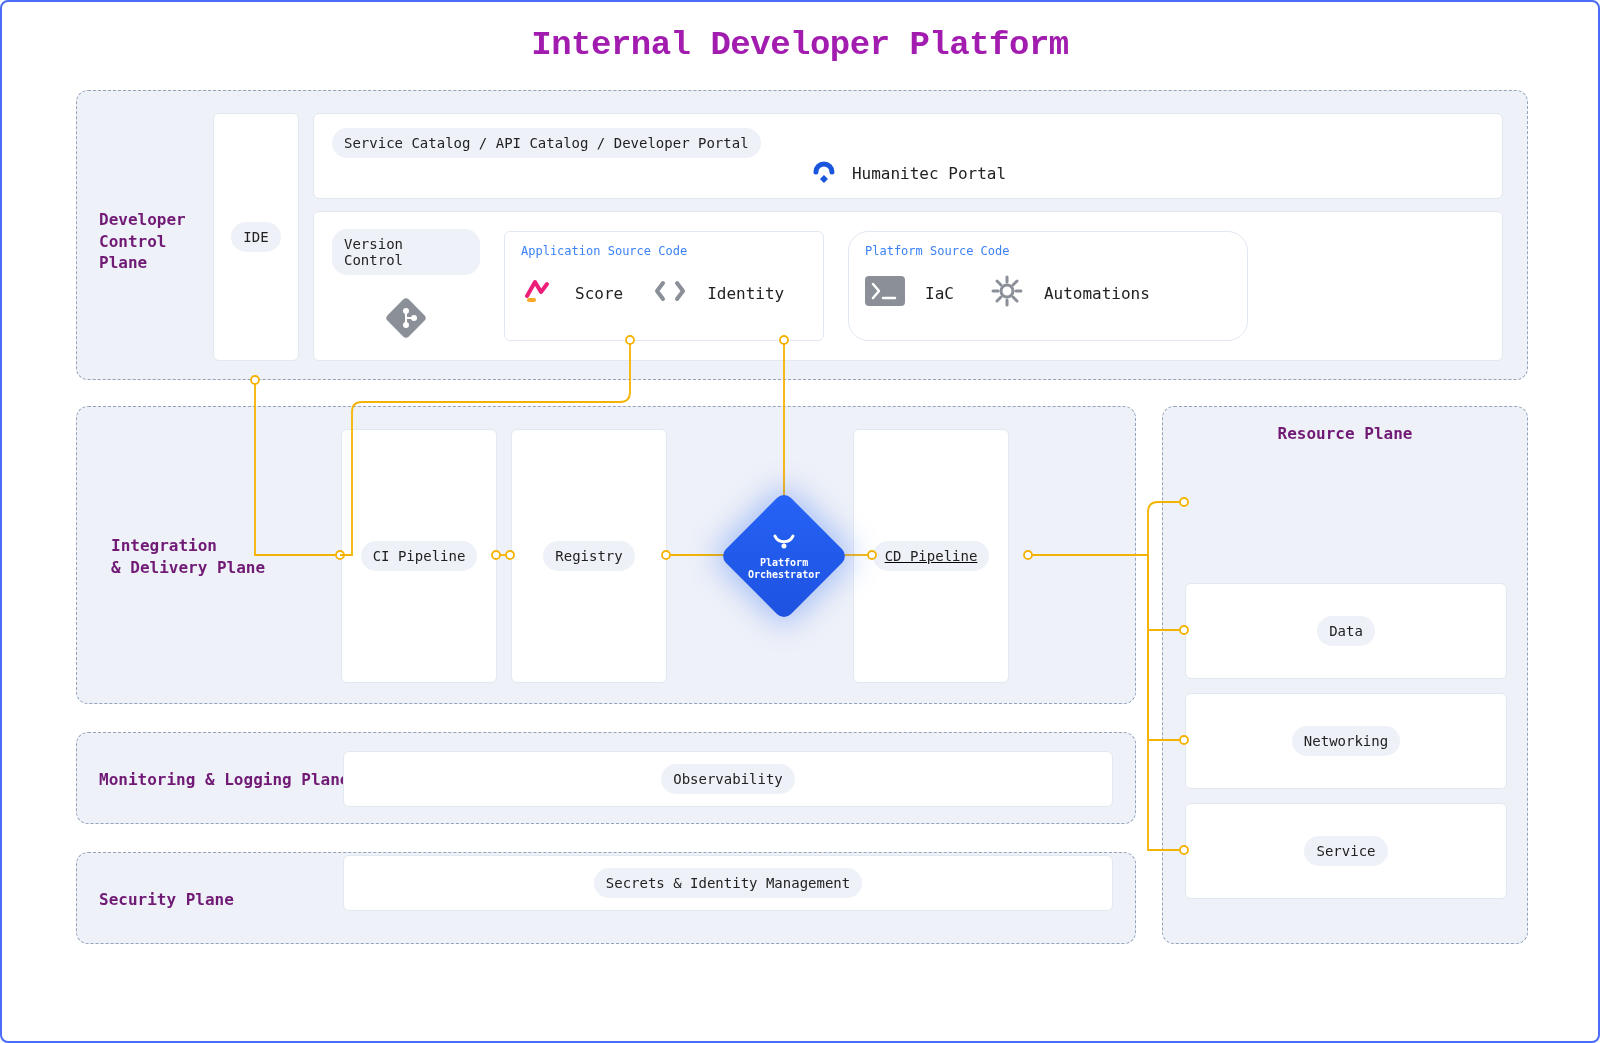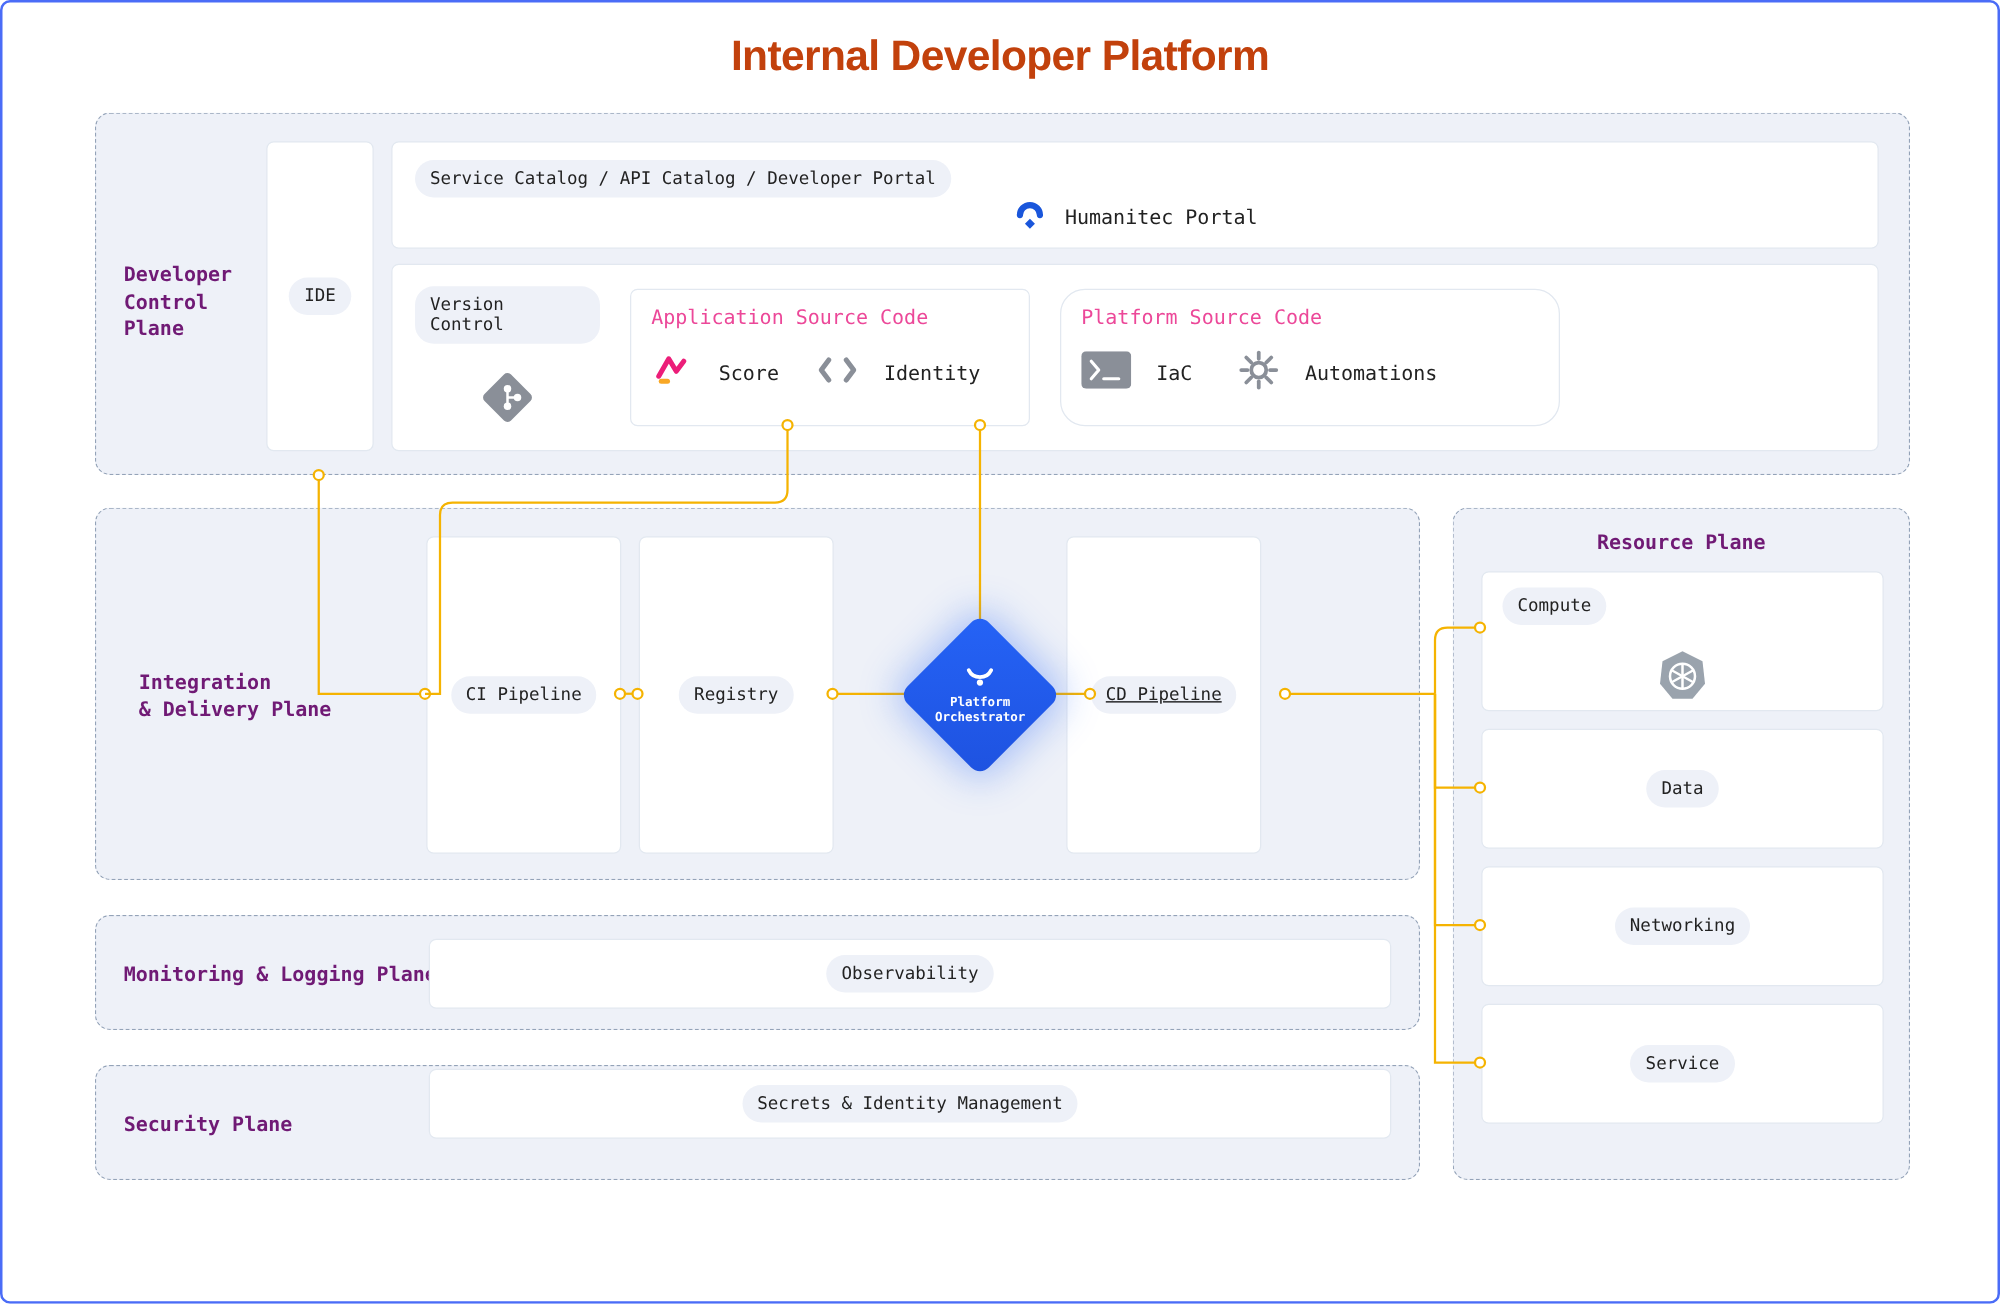--- a/index.html
+++ b/index.html
@@ -12,24 +12,24 @@
     width: 1600px;
     height: 1043px;
     position: relative;
     background: #fff;
     border: 2px solid #4a6cf7;
     border-radius: 8px;
     padding: 24px 28px;
   }
   .title {
     text-align: center;
-    font-family: Liberation Sans, sans-serif;
+    font-family: Liberation Mono, monospace;
     font-weight: 700;
     font-size: 34px;
-    color: #c2410c;
+    color: #a21caf;
     margin-bottom: 22px;
     letter-spacing: -0.5px;
   }
 
   .plane {
     position: absolute;
     border: 1.5px dashed #94a3b8;
     border-radius: 12px;
     background: #eef1f8;
   }
@@ -55,22 +55,22 @@
     font-size: 14px;
     color: #222;
     font-weight: 500;
   }
   .label-text {
     font-size: 16px;
     color: #222;
     font-weight: 500;
   }
   .subcard-title {
-    font-size: 16px;
-    color: #ec4899;
+    font-size: 12px;
+    color: #3b82f6;
     margin-bottom: 16px;
   }
 
   
   .svg-overlay {
     position: absolute;
     left: 0; top: 0;
     width: 100%; height: 100%;
     pointer-events: none;
     z-index: 5;
@@ -249,36 +249,20 @@
   <div class="plane" style="left:74px; top:850px; width:1060px; height:92px;">
     <div class="plane-label" style="left:22px; top:36px;">Security Plane</div>
     <div class="card" style="left:266px; top:2px; width:770px; height:56px; display:flex; align-items:center; justify-content:center;">
       <span class="pill">Secrets &amp; Identity Management</span>
     </div>
   </div>
 
   <div class="plane" style="left:1160px; top:404px; width:366px; height:538px;">
     <div class="plane-label" style="left:0; right:0; text-align:center; top:16px;">Resource Plane</div>
 
-    <div class="card" style="left:22px; top:50px; width:322px; height:112px; padding:12px 16px;">
-      <span class="pill">Compute</span>
-      <div style="position:absolute; left:50%; top:54%; transform:translateX(-50%);">
-        <span>
-          <svg width="44" height="44" viewBox="0 0 44 44">
-            <polygon points="22,4 38,12 40,30 30,42 14,42 4,30 6,12" fill="#9aa3ad"></polygon>
-            <circle cx="22" cy="24" r="10" fill="none" stroke="#fff" stroke-width="2"></circle>
-            <g stroke="#fff" stroke-width="2">
-              <line x1="22" y1="14" x2="22" y2="34"></line>
-              <line x1="13" y1="19" x2="31" y2="29"></line>
-              <line x1="13" y1="29" x2="31" y2="19"></line>
-            </g>
-          </svg>
-        </span>
-      </div>
-    </div>
 
     <div class="card" style="left:22px; top:286px; width:322px; height:96px; display:flex; align-items:center; justify-content:center;">
       <span class="pill">Networking</span>
     </div>
 
     <div class="card" style="left:22px; top:176px; width:322px; height:96px; display:flex; align-items:center; justify-content:center;">
       <span class="pill">Data</span>
     </div>
 
     <div class="card" style="left:22px; top:396px; width:322px; height:96px; display:flex; align-items:center; justify-content:center;">

